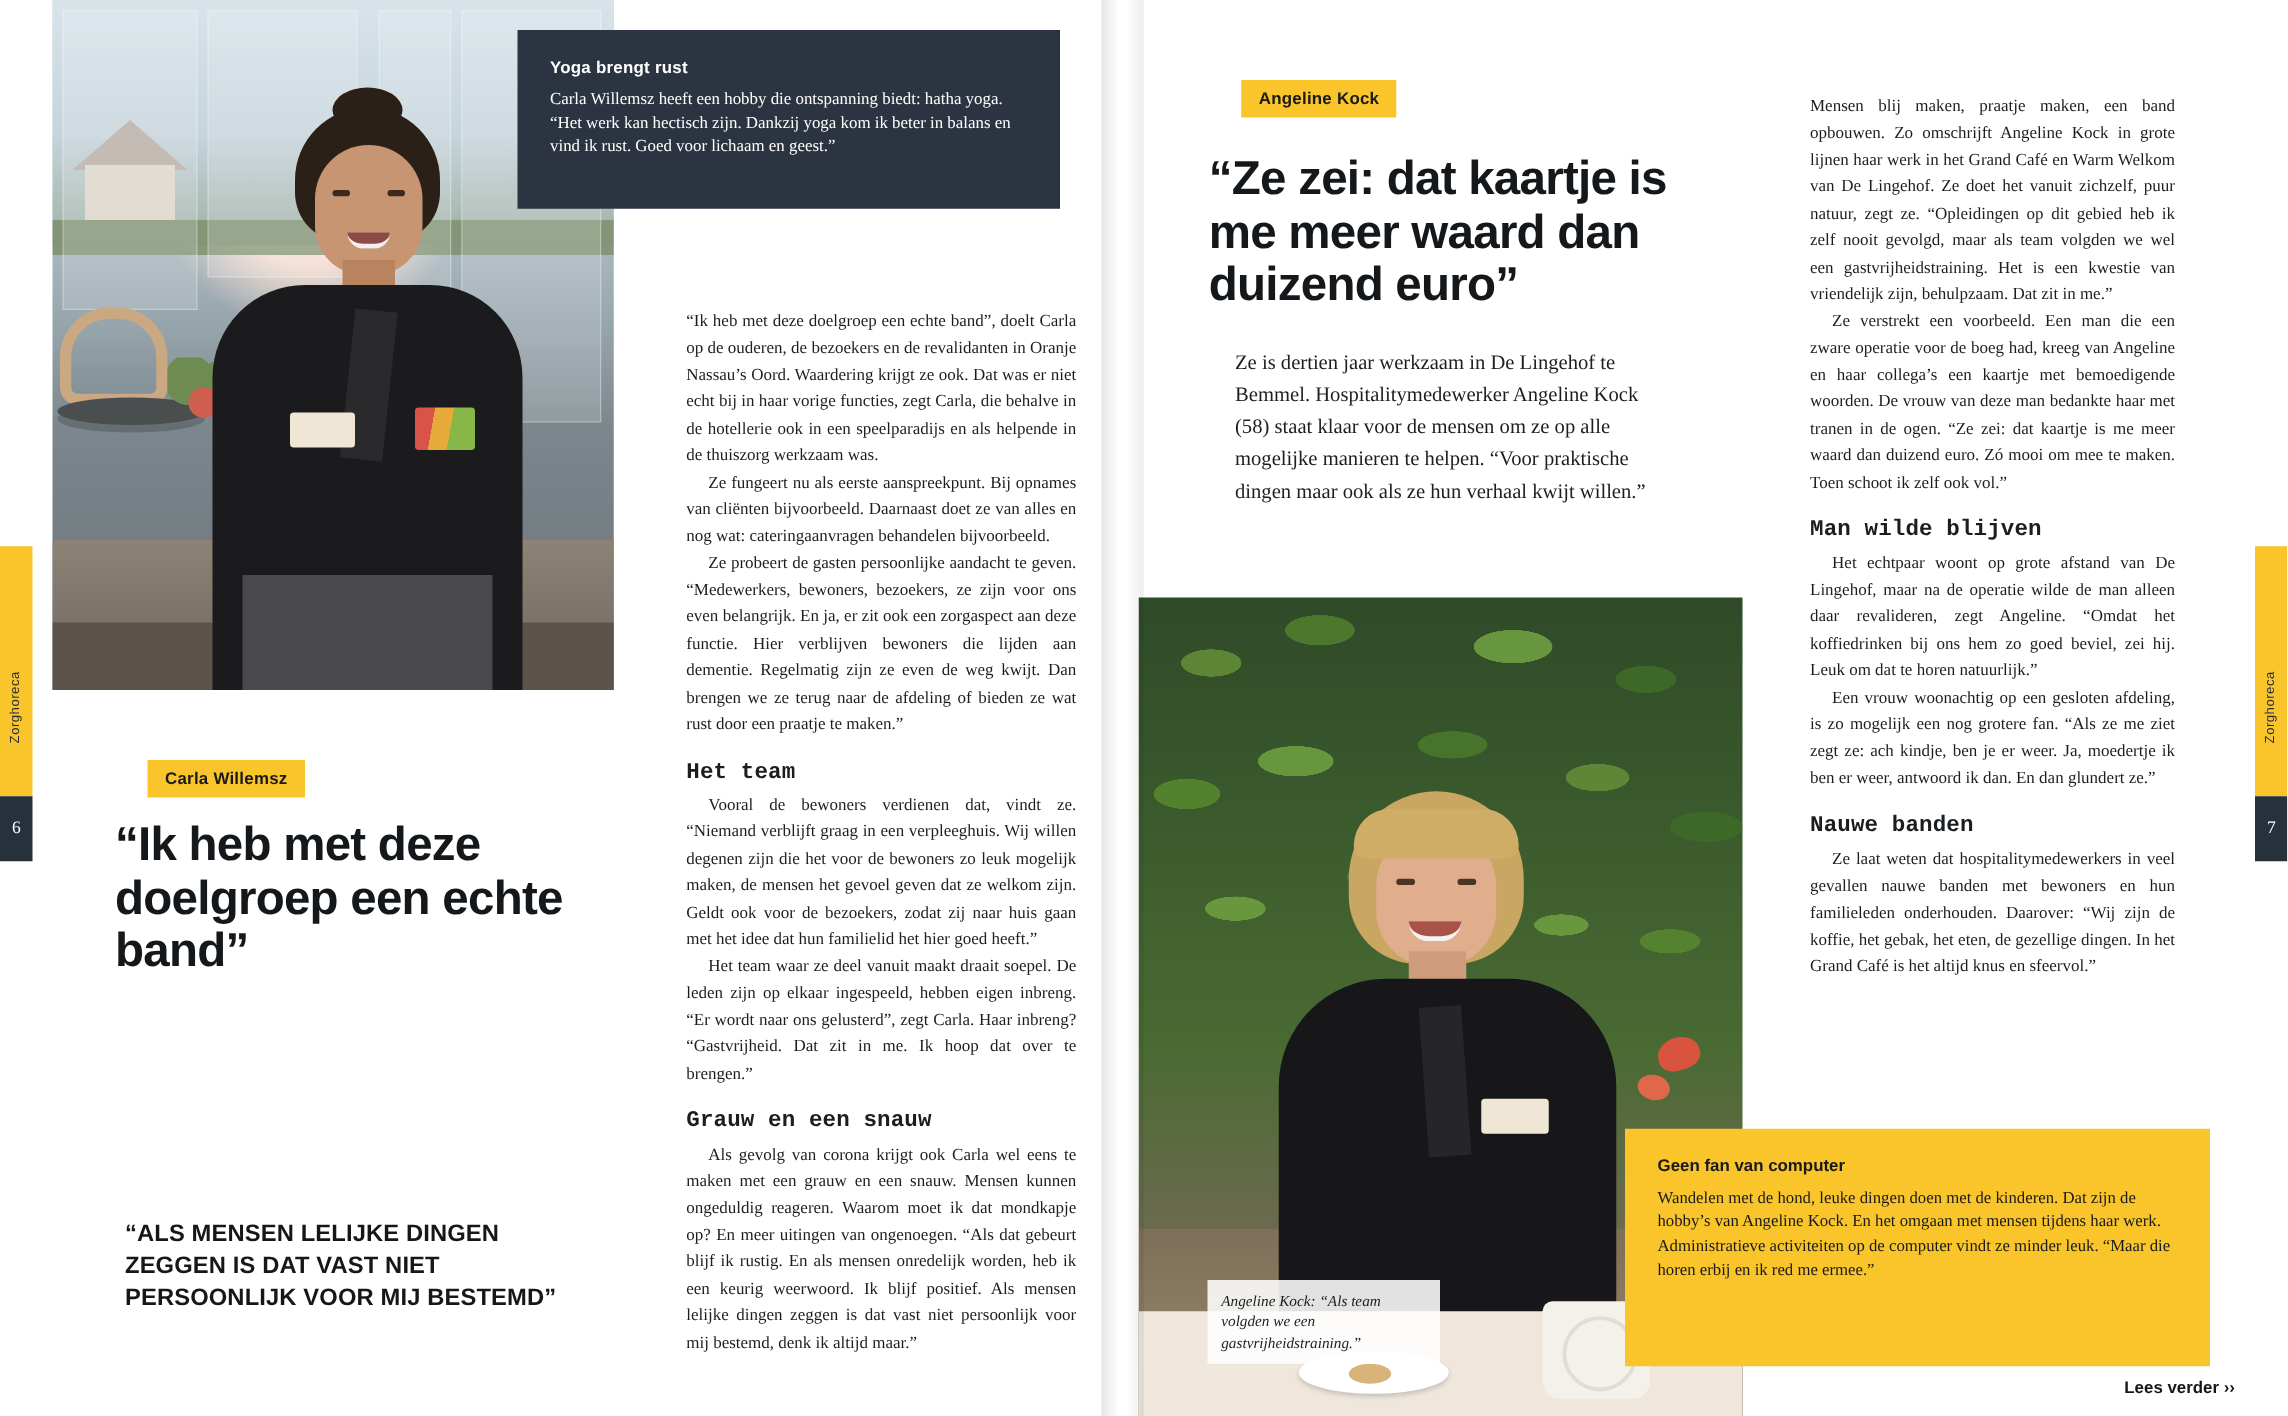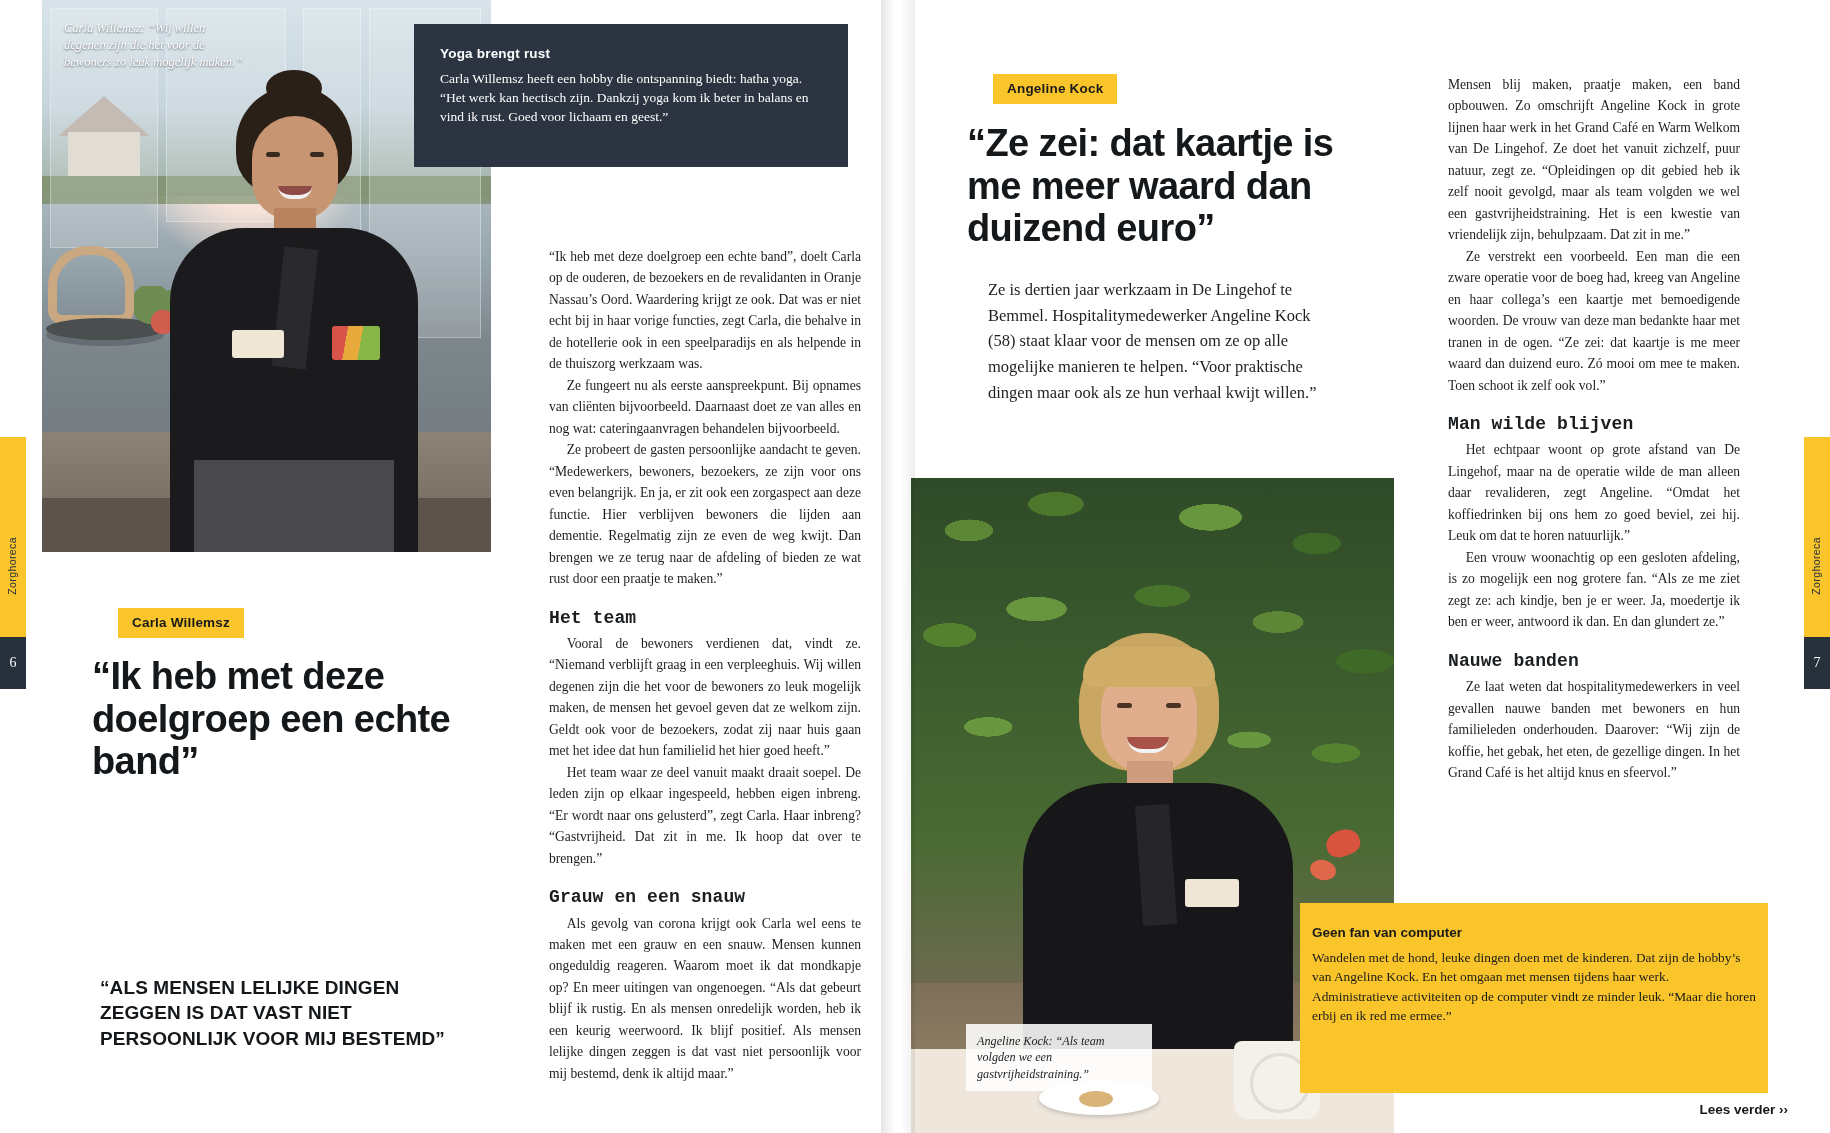--- a/index.html
+++ b/index.html
@@ -146,21 +146,21 @@
   }
   .col p { margin: 0; }
   .col p + p { text-indent: 1.3em; }
   .col .sub {
     font-family: Liberation Mono, monospace; font-weight: bold; font-size: 18px;
     margin: 14px 0 1px 0; text-indent: 0; letter-spacing: .1px;
   }
   .col-left-body { left: 549px; top: 246px; width: 312px; }
 
   
-  .chip-wrap-right { position: absolute; left: 993px; top: 74px; border-radius: 11px; }
+  .chip-wrap-right { position: absolute; left: 993px; top: 64px; border-radius: 11px; }
   .headline-right {
     position: absolute; left: 967px; top: 122px; width: 420px;
     font-family: "Liberation Sans", sans-serif; font-weight: bold;
     font-size: 38px; line-height: 1.12; color: #15181b; letter-spacing: -0.6px;
   }
   .standfirst-right {
     position: absolute; left: 988px; top: 277px; width: 340px;
     font-family: "Liberation Serif", serif; font-size: 16.5px; line-height: 1.56; color: #1c1f22;
   }
 
@@ -211,21 +211,21 @@
 
   .img-caption {
     position: absolute; left: 966px; bottom: 42px; width: 186px;
     background: rgba(255,255,255,0.88); color: #1b1e21; padding: 9px 11px;
     font-family: "Liberation Serif", serif; font-style: italic; font-size: 12.2px; line-height: 1.34;
     z-index: 14;
   }
 
   .yellowbox {
     position: absolute; left: 1300px; top: 903px; width: 468px; height: 190px;
-    background: #f9c52b; color: #1a1a1a; padding: 22px 12px; z-index: 16;
+    background: #f9c52b; color: #1a1a1a; padding: 22px 26px; z-index: 16;
   }
   .yellowbox .hd { font-weight: bold; font-size: 13.5px; margin: 0 0 8px 0; }
   .yellowbox p { margin: 0; font-family: "Liberation Serif", serif; font-size: 13.4px; line-height: 1.45; }
 
   .col-right-body { left: 1448px; top: 74px; width: 292px; }
   .pullquote-right {
     position: absolute; left: 1448px; top: 778px; width: 300px;
     font-family: "Liberation Sans", sans-serif; font-weight: bold; font-size: 17px;
     line-height: 1.34; color: #15181b;
   }
@@ -277,21 +277,20 @@
           </div>
         <div class="smile"></div>
         <div class="neck"></div>
         <div class="body"></div>
         <div class="lapel"></div>
         <div class="badge"></div>
         <div class="logo"></div>
         <div class="apron"></div>
       </div>
 
-      <div class="photo-caption">Carla Willemsz: “Wij willen degenen zijn die het voor de bewoners zo leuk mogelijk maken.”</div>
     </div>
 
     <div class="darkbox">
       <div class="hd">Yoga brengt rust</div>
       <p>Carla Willemsz heeft een hobby die ontspanning biedt: hatha yoga. “Het werk kan hectisch zijn. Dankzij yoga kom ik beter in balans en vind ik rust. Goed voor lichaam en geest.”</p>
     </div>
 
     <div class="chip-wrap-left">
       <span class="name-chip">Carla Willemsz</span>
     </div>

